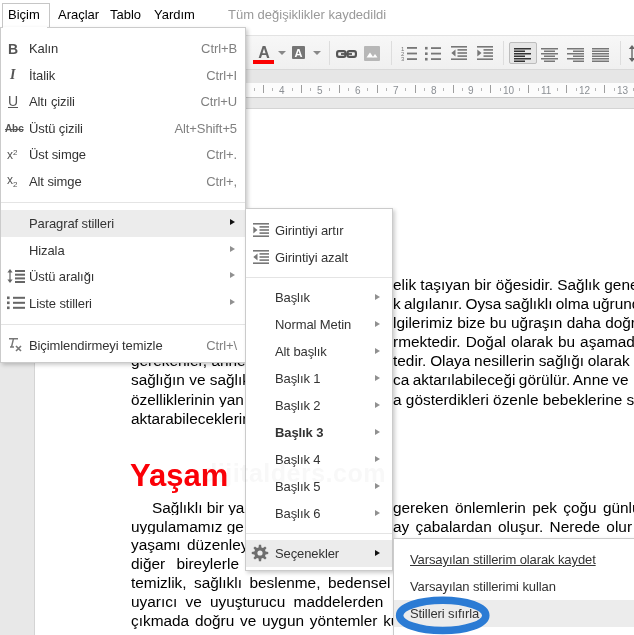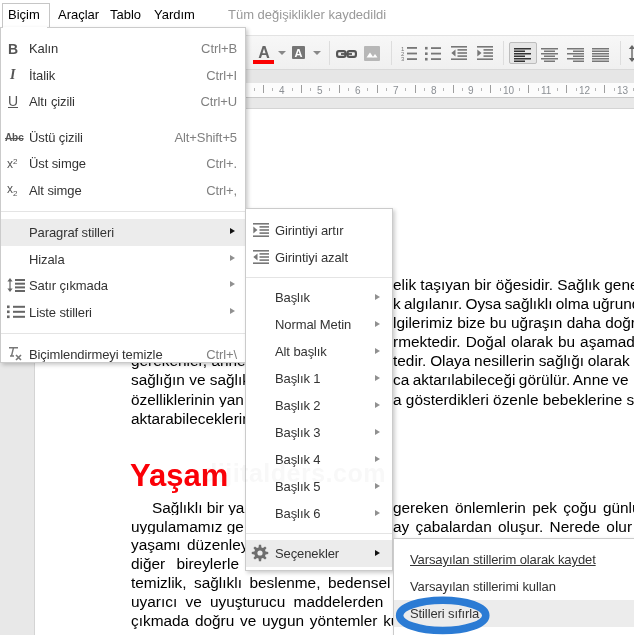--- a/index.html
+++ b/index.html
@@ -313,21 +313,21 @@
   <div class="mi" style="height:26.5px;">
       <span class="icon" style="left:9px;top:5px;font-style:italic;font-weight:bold;font-size:14px;font-family:'Liberation Serif',serif;color:#555;">I</span>
       <span class="txt" style="left:28px;top:6px;">İtalik</span>
       <span class="sc" style="right:8px;top:6px;text-align:center;">Ctrl+I</span>
     </div>
   <div class="mi" style="height:26.5px;">
       <span class="icon" style="left:7px;top:5px;font-size:14px;text-decoration:underline;color:#555;">U</span>
       <span class="txt" style="left:28px;top:6px;">Altı çizili</span>
       <span class="sc" style="right:8px;top:6px;">Ctrl+U</span>
     </div>
-  <div class="mi" style="height:26.5px;margin-top:9px;">
+  <div class="mi" style="height:26.5px;">
       <span class="icon" style="left:4px;top:8px;font-size:10px;font-weight:bold;text-decoration:line-through;color:#555;">Abc</span>
       <span class="txt" style="left:28px;top:6px;">Üstü çizili</span>
       <span class="sc" style="right:8px;top:6px;">Alt+Shift+5</span>
     </div>
   <div class="mi" style="height:26.5px;">
       <span class="icon" style="left:6px;top:7px;font-size:12px;color:#555;">x<span style="font-size:8px;vertical-align:4px;">2</span></span>
       <span class="txt" style="left:28px;top:6px;">Üst simge</span>
       <span class="sc" style="right:8px;top:6px;">Ctrl+.</span>
     </div>
   <div class="mi" style="height:26.5px;">
@@ -351,21 +351,21 @@
             <path d="M3 1 L5.6 4.4 L0.4 4.4 Z"></path>
             <path d="M3 15 L5.6 11.6 L0.4 11.6 Z"></path>
             <rect x="2.4" y="3" width="1.2" height="10"></rect>
             <rect x="8" y="2" width="10" height="2"></rect>
             <rect x="8" y="5.7" width="10" height="2"></rect>
             <rect x="8" y="9.4" width="10" height="2"></rect>
             <rect x="8" y="13" width="10" height="2"></rect>
           </g>
         </svg>
       </span>
-      <span class="txt" style="left:28px;top:6px;">Satır çıkmada</span>
+      <span class="txt" style="left:28px;top:6px;">Üstü aralığı</span>
       <span class="ar" style="right:10px;top:9px;"></span>
     </div>
   <div class="mi" style="height:26.5px;">
       <span class="icon" style="left:6px;top:6px;">
         <svg width="18" height="14" viewBox="0 0 18 14">
           <g fill="#666">
             <rect x="0" y="0.5" width="2.6" height="2.6"></rect>
             <rect x="0" y="5.5" width="2.6" height="2.6"></rect>
             <rect x="0" y="10.5" width="2.6" height="2.6"></rect>
             <rect x="6" y="0.8" width="12" height="2"></rect>
@@ -438,21 +438,21 @@
       <span class="ar" style="right:12px;top:9.5px;"></span>
     </div>
   <div class="mi" style="height:27px;">
       <span class="txt" style="left:29px;top:6px;">Başlık 1</span>
       <span class="ar" style="right:12px;top:9.5px;"></span>
     </div>
   <div class="mi" style="height:27px;">
       <span class="txt" style="left:29px;top:6px;">Başlık 2</span>
       <span class="ar" style="right:12px;top:9.5px;"></span>
     </div>
-  <div class="mi" style="height:27px;">
+  <div class="mi" style="height:27px;font-weight:bold;">
       <span class="txt" style="left:29px;top:6px;">Başlık 3</span>
       <span class="ar" style="right:12px;top:9.5px;"></span>
     </div>
   <div class="mi" style="height:27px;">
       <span class="txt" style="left:29px;top:6px;">Başlık 4</span>
       <span class="ar" style="right:12px;top:9.5px;"></span>
     </div>
   <div class="mi" style="height:27px;">
       <span class="txt" style="left:29px;top:6px;">Başlık 5</span>
       <span class="ar" style="right:12px;top:9.5px;"></span>

